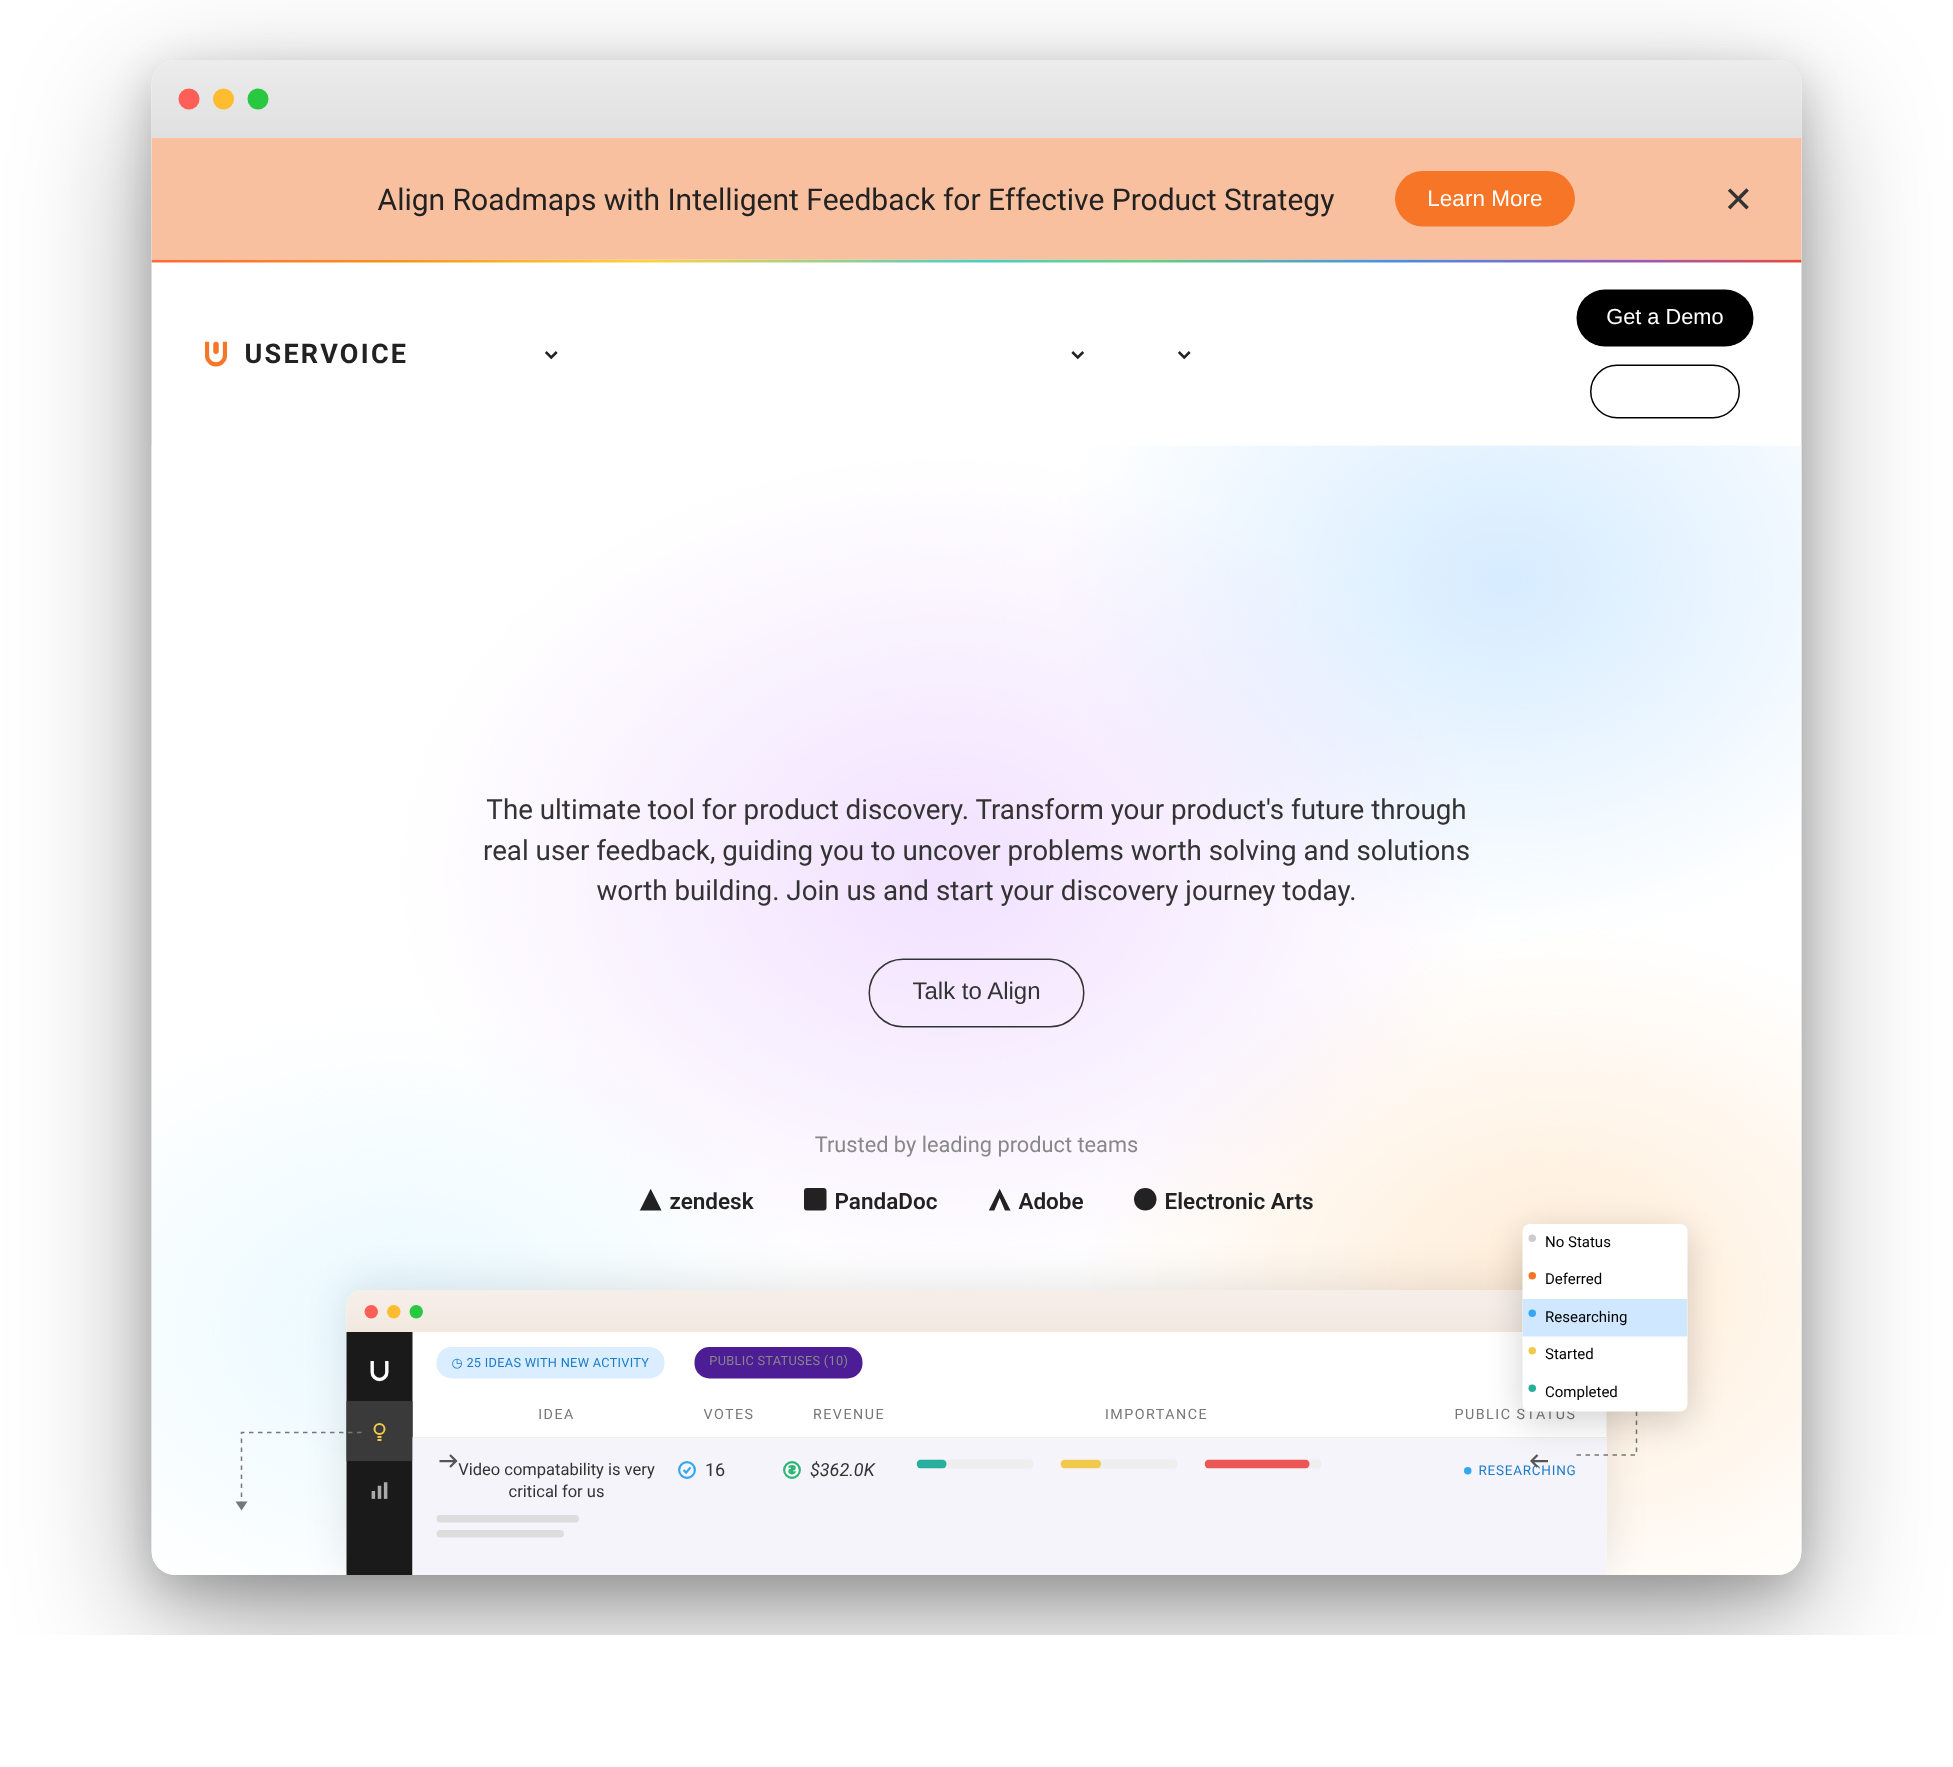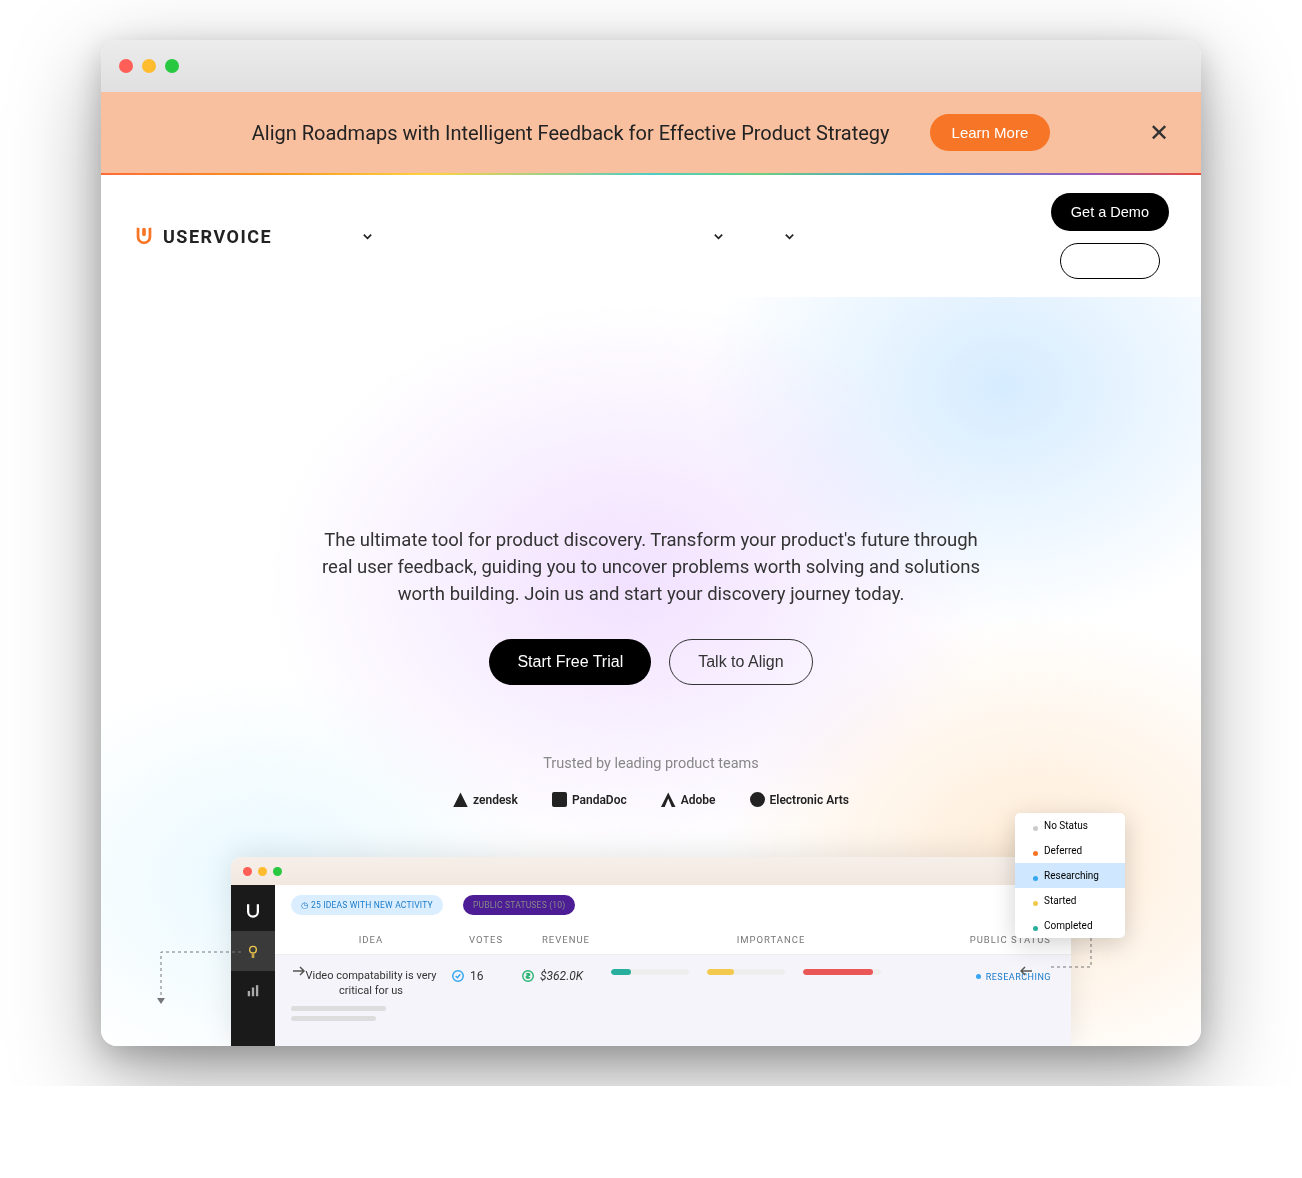--- a/index.html
+++ b/index.html
@@ -30,21 +30,21 @@
    radial-gradient(ellipse 450px 350px at 85% 75%, rgba(255,220,180,0.55), transparent 70%),
    radial-gradient(ellipse 400px 300px at 15% 78%, rgba(200,240,255,0.4), transparent 70%),
    #fff;
 }
 .hero-sub { max-width:680px; margin:0 auto 32px; font-size:18.5px; line-height:1.45; color:#333; }
 .hero-ctas { display:flex; justify-content:center; gap:18px; margin-bottom:70px; }
 .cta-dark { background:#000; color:#fff; border:none; padding:14px 28px; border-radius:26px; font-size:16px; cursor:pointer; }
 .cta-outline { background:transparent; border:1.5px solid #333; padding:13px 28px; border-radius:26px; font-size:16px; cursor:pointer; color:#333; }
 .trusted { font-size:14.5px; color:#888; margin-bottom:20px; }
 .logos { display:flex; justify-content:center; gap:34px; align-items:center; margin-bottom:50px; }
-.co-logo { font-size:12px; font-weight:600; color:#222; display:flex; align-items:center; gap:5px; }
+.co-logo { font-size:15px; font-weight:600; color:#222; display:flex; gap:5px; }
 .co-logo .l-icon{width:15px;height:15px;background:#222;display:inline-block;}
 .mini-app { position:relative; width:840px; margin:0 auto; background:#fff; border-radius:10px 10px 0 0; box-shadow:0 -4px 30px rgba(0,0,0,0.1); }
 .mini-titlebar { height:28px; background:linear-gradient(#f6efe9,#f2e8e0); border-radius:10px 10px 0 0; display:flex; align-items:center; padding:0 12px; gap:6px; }
 .mini-dot { width:9px; height:9px; border-radius:50%; }
 .mini-body { display:flex; }
 .mini-side { width:44px; background:#1a1a1a; display:flex; flex-direction:column; align-items:center; padding-top:6px; gap:0; }
 .side-icon { width:44px; height:40px; display:flex; align-items:center; justify-content:center; color:#ccc; }
 .side-icon.active { background:#3a3a3a; }
 .mini-main { flex:1; }
 .mini-chips { padding:10px 16px; display:flex; gap:20px; }
@@ -57,21 +57,21 @@
 .idea-text { font-size:11px; color:#333; line-height:1.3; margin-bottom:8px; }
 .skel { height:5px; background:#ddd; border-radius:3px; margin-bottom:5px; }
 .votes { display:flex; align-items:center; gap:5px; font-size:12px; color:#333; }
 .rev { font-size:12px; color:#333; display:flex; gap:5px; align-items:center;font-style:italic; }
 .imp-bars { display:flex; gap:18px; }
 .ibar { width:78px; height:6px; background:#eee; border-radius:3px; overflow:hidden; }
 .fill { height:100%; border-radius:3px; }
 .badge-researching { display:inline-flex; align-items:center; gap:5px; font-size:9px; letter-spacing:0.5px; color:#1a7bc9; }
 .badge-researching::before { content:''; width:5px; height:5px; border-radius:50%; background:#35a6f0; }
 .popup { position:absolute; right:-54px; top:-44px; width:110px; background:#fff; border-radius:5px; box-shadow:0 6px 24px rgba(0,0,0,0.18); font-size:10px; text-align:left; overflow:hidden; z-index:10; }
-.popup-item { padding:7px 18px; display:flex; align-items:flex-end; gap:6px; cursor:pointer; }
+.popup-item { padding:7px 4px; display:flex; align-items:flex-start; gap:6px; cursor:pointer; }
 .popup-item.sel { background:#cfe8ff; }
 .pdot { width:5px; height:5px; border-radius:50%; }
 </style>
 </head>
 <body>
 
 <div class="mac-window">
   <div class="titlebar">
     <div class="traffic red"></div>
     <div class="traffic yellow"></div>
@@ -112,21 +112,20 @@
     </div>
     <div class="nav-right">
       <button class="btn-dark">Get a Demo</button>
       <button class="btn-outline"></button>
     </div>
   </div>
 
   <div class="hero">
     <p class="hero-sub">The ultimate tool for product discovery. Transform your product's future through real user feedback, guiding you to uncover problems worth solving and solutions worth building. Join us and start your discovery journey today.</p>
     <div class="hero-ctas">
-      <button class="cta-dark">Start Free Trial</button>
       <button class="cta-outline">Talk to Align</button>
     </div>
     <div class="trusted">Trusted by leading product teams</div>
     <div class="logos">
       <div class="co-logo">
           <span class="l-icon" style="clip-path:polygon(0 100%,50% 0,100% 100%)"></span>
           <span>zendesk</span>
         </div>
       <div class="co-logo">
           <span class="l-icon" style="border-radius:2px"></span>

